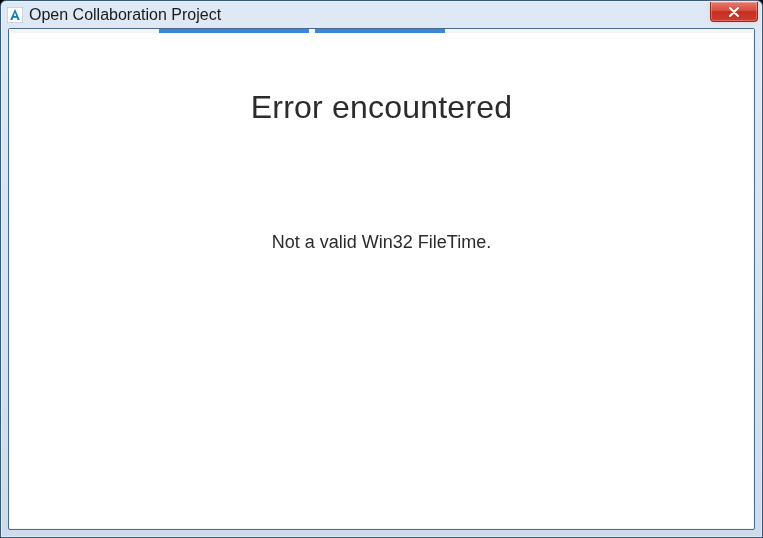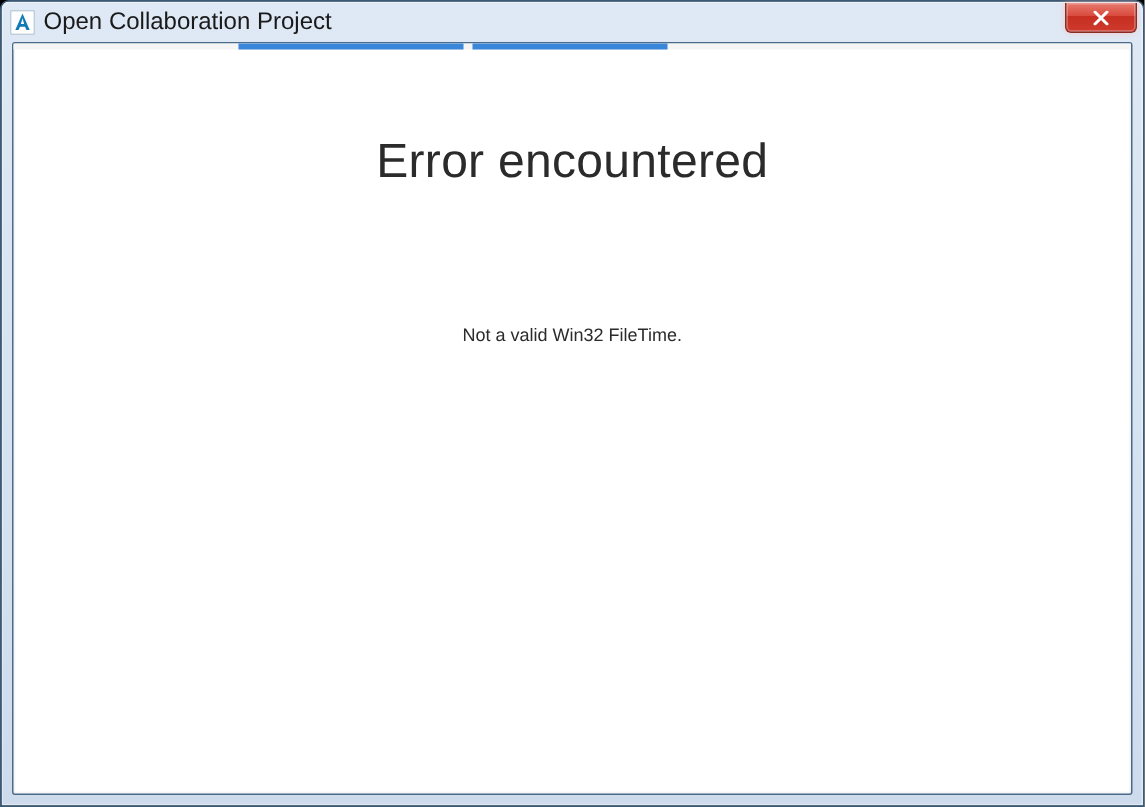--- a/index.html
+++ b/index.html
@@ -84,32 +84,33 @@
   }
   .tab-hint.a { width: 150px; }
   .tab-hint.b { width: 130px; }
 
   .content-body {
     flex: 1;
     display: flex;
     flex-direction: column;
     align-items: center;
     padding-top: 56px;
+    gap: 44px;
   }
 
   .error-heading {
     font-size: 32px;
     font-weight: 300;
     color: #2b2b2b;
     letter-spacing: 0.2px;
   }
 
   .error-message {
-    margin-top: 90px;
-    font-size: 12px;
+    margin-top: 62px;
+    font-size: 18px;
     font-weight: 400;
     color: #2b2b2b;
   }
 </style>
 </head>
 <body>
 
 <div class="window">
 
   <div class="titlebar">

